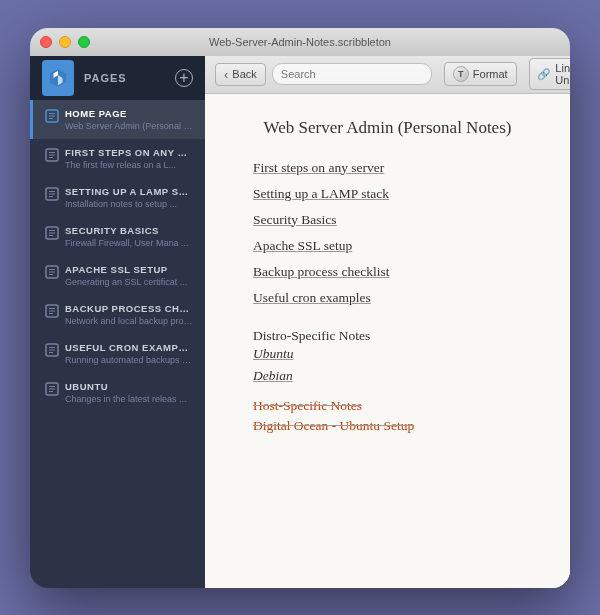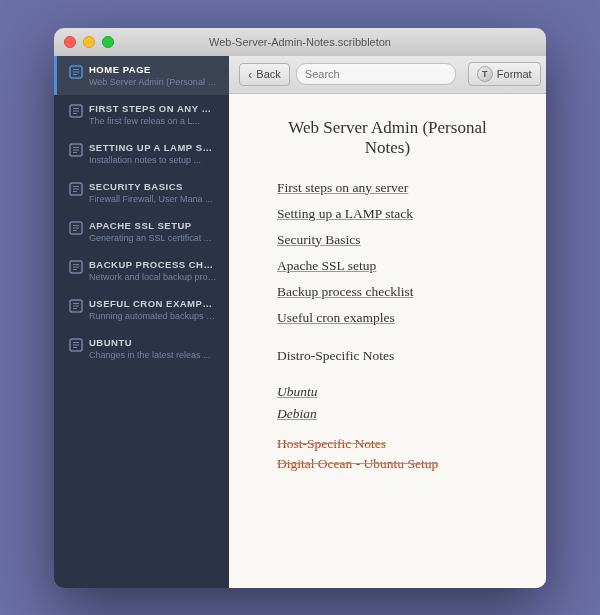--- a/index.html
+++ b/index.html
@@ -8,23 +8,23 @@
       background: #6b6fa8;
       display: flex;
       align-items: center;
       justify-content: center;
       width: 600px;
       height: 615px;
       font-family: -apple-system, BlinkMacSystemFont, 'Helvetica Neue', Arial, sans-serif;
     }
 
     .window {
-      width: 492px;
+      width: 540px;
       height: 560px;
-      border-radius: 10px;
+      border-radius: 18px;
       box-shadow: 0 20px 60px rgba(0,0,0,0.5);
       overflow: hidden;
       display: flex;
       flex-direction: column;
       justify-content: center;
     }
 
     
     .title-bar {
       background: linear-gradient(180deg, #e0e0e0 0%, #c8c8c8 100%);
@@ -309,21 +309,21 @@
       text-decoration-color: #999;
       margin-bottom: 10px;
       cursor: pointer;
     }
 
     .doc-section-label {
       font-size: 13.5px;
       font-family: Georgia, serif;
       color: #333;
       margin-top: 4px;
-      margin-bottom: 20px;
+      margin-bottom: 2px;
     }
 
     .doc-italic-link {
       display: block;
       color: #333;
       font-size: 13.5px;
       font-family: Georgia, serif;
       font-style: italic;
       text-decoration: underline;
       text-decoration-color: #999;
@@ -355,20 +355,31 @@
       <div class="control-btn btn-close"></div>
       <div class="control-btn btn-minimize"></div>
       <div class="control-btn btn-maximize"></div>
     </div>
     <span class="title-text">Web-Server-Admin-Notes.scribbleton</span>
   </div>
 
   <div class="window-body">
 
     <div class="sidebar">
+      <div class="sidebar-header">
+        <div class="sidebar-logo">
+          <svg viewBox="0 0 18 20" fill="white">
+            <path d="M9 0 L18 5 L18 15 L9 20 L0 15 L0 5 Z" fill="#2c6fad" opacity="0.5"></path>
+            <path d="M9 2 L4 5 L4 10 L9 7 Z" fill="white"></path>
+            <path d="M9 7 L14 10 L14 15 L9 18 L9 7" fill="white" opacity="0.7"></path>
+          </svg>
+        </div>
+        <span class="sidebar-pages-label">PAGES</span>
+        <div class="sidebar-add-btn">+</div>
+      </div>
 
       <div class="sidebar-items">
 
       <div class="sidebar-item active">
             <span class="sidebar-item-icon"><svg width="14" height="14" viewBox="0 0 14 14" fill="none">
                 <rect x="1" y="1" width="12" height="12" rx="2" stroke="#4a90d9" stroke-width="1.5" fill="none"></rect>
                 <path d="M4 7h6M4 4.5h6M4 9.5h4" stroke="#4a90d9" stroke-width="1"></path>
               </svg></span>
             <div class="sidebar-item-text">
               <div class="sidebar-item-title">HOME PAGE</div>

